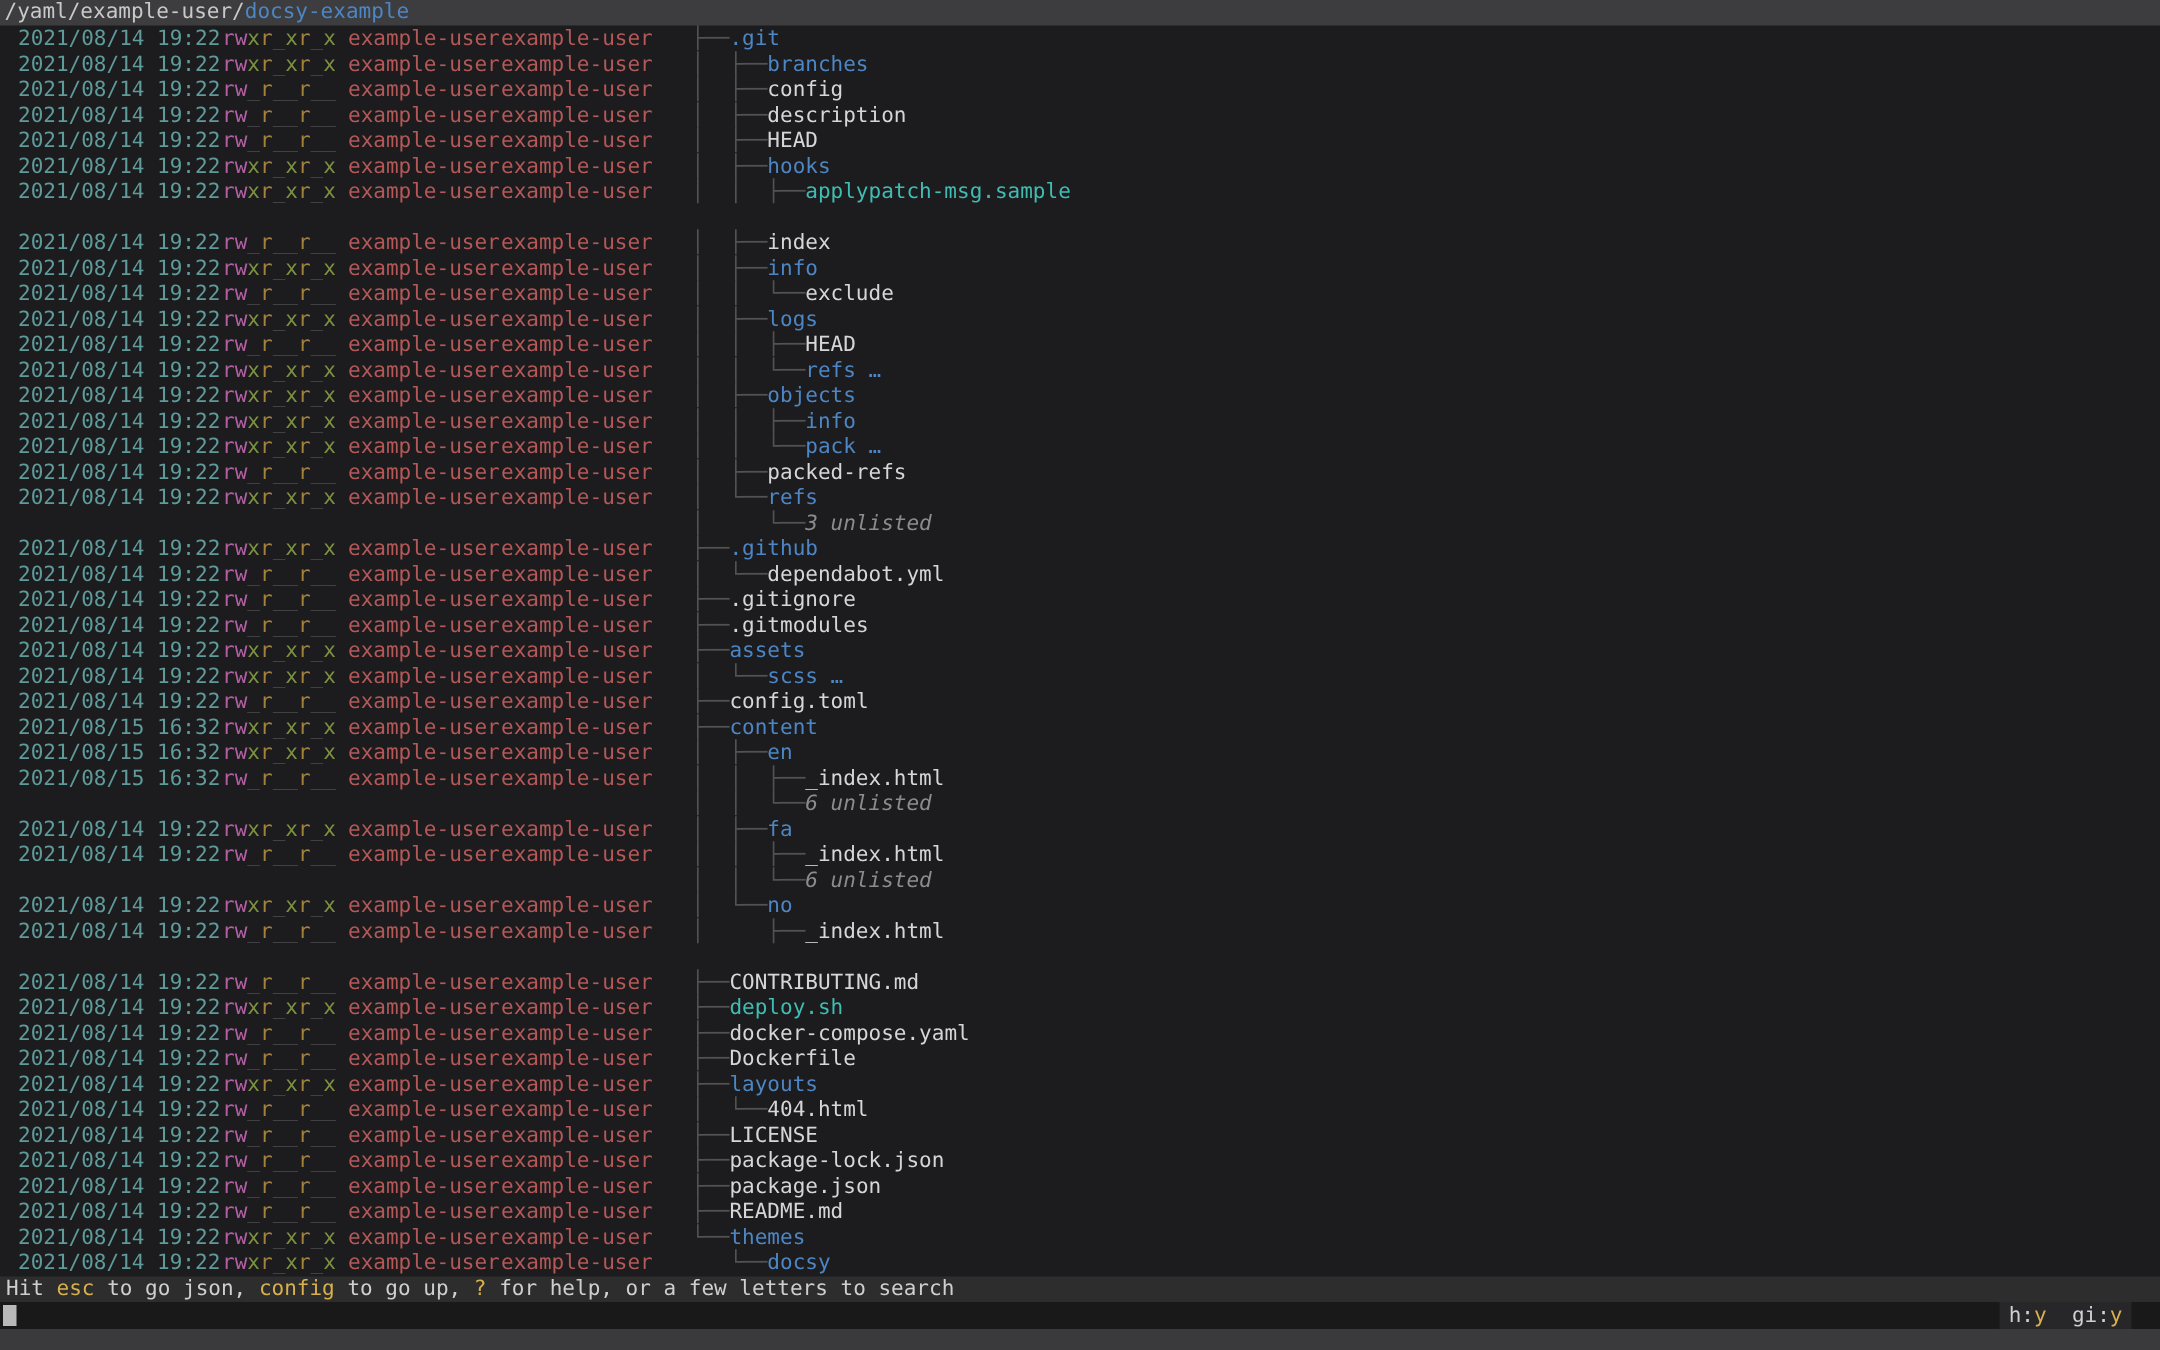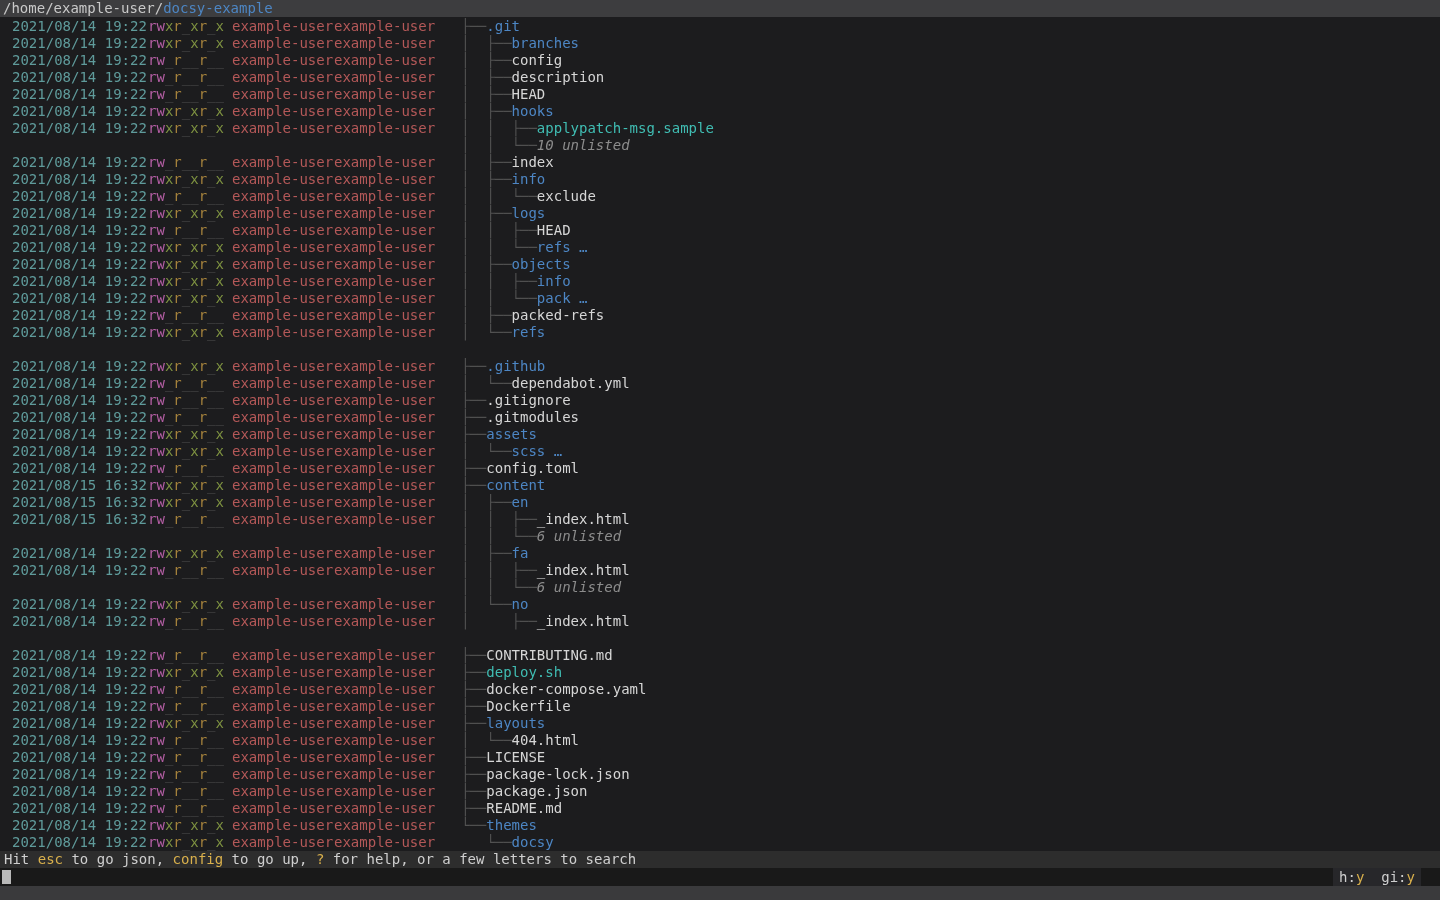--- a/index.html
+++ b/index.html
@@ -53,42 +53,42 @@
   .flags .fl{color:var(--status_text)}
   .flags .fv{color:var(--key)}
   .bottomstrip{
     position:absolute;top:886px;left:0;width:1440px;height:14px;
     background:var(--strip_bg);
   }
 </style>
 </head>
 <body>
 
-<div class="pathbar"><span>/home/example-user/</span><span class="cur">docsy-example</span></div>
+<div class="pathbar"><span>/yaml/example-user/</span><span class="cur">docsy-example</span></div>
 
 <div class="rows" id="tree-rows">
     <div class="row" style="top: 0px;"><span class="c-dt">2021/08/14 19:22</span><span class="c-pm"><span style="position:static" class="p-rw">r</span><span style="position:static" class="p-rw">w</span><span style="position:static" class="p-x">x</span><span style="position:static" class="p-r">r</span><span style="position:static" class="p-u">_</span><span style="position:static" class="p-x">x</span><span style="position:static" class="p-r">r</span><span style="position:static" class="p-u">_</span><span style="position:static" class="p-x">x</span></span><span class="c-ow">example-user</span><span class="c-gr">example-user</span><span class="c-tr"><span style="position:static" class="branch">├──</span><span style="position:static" class="n-dir">.git</span><span style="position:static" class="n-dir"></span></span></div>
     <div class="row" style="top: 17px;"><span class="c-dt">2021/08/14 19:22</span><span class="c-pm"><span style="position:static" class="p-rw">r</span><span style="position:static" class="p-rw">w</span><span style="position:static" class="p-x">x</span><span style="position:static" class="p-r">r</span><span style="position:static" class="p-u">_</span><span style="position:static" class="p-x">x</span><span style="position:static" class="p-r">r</span><span style="position:static" class="p-u">_</span><span style="position:static" class="p-x">x</span></span><span class="c-ow">example-user</span><span class="c-gr">example-user</span><span class="c-tr"><span style="position:static" class="branch">│  ├──</span><span style="position:static" class="n-dir">branches</span><span style="position:static" class="n-dir"></span></span></div>
     <div class="row" style="top: 34px;"><span class="c-dt">2021/08/14 19:22</span><span class="c-pm"><span style="position:static" class="p-rw">r</span><span style="position:static" class="p-rw">w</span><span style="position:static" class="p-u">_</span><span style="position:static" class="p-r">r</span><span style="position:static" class="p-u">_</span><span style="position:static" class="p-u">_</span><span style="position:static" class="p-r">r</span><span style="position:static" class="p-u">_</span><span style="position:static" class="p-u">_</span></span><span class="c-ow">example-user</span><span class="c-gr">example-user</span><span class="c-tr"><span style="position:static" class="branch">│  ├──</span><span style="position:static" class="n-file">config</span><span style="position:static" class="n-dir"></span></span></div>
     <div class="row" style="top: 51px;"><span class="c-dt">2021/08/14 19:22</span><span class="c-pm"><span style="position:static" class="p-rw">r</span><span style="position:static" class="p-rw">w</span><span style="position:static" class="p-u">_</span><span style="position:static" class="p-r">r</span><span style="position:static" class="p-u">_</span><span style="position:static" class="p-u">_</span><span style="position:static" class="p-r">r</span><span style="position:static" class="p-u">_</span><span style="position:static" class="p-u">_</span></span><span class="c-ow">example-user</span><span class="c-gr">example-user</span><span class="c-tr"><span style="position:static" class="branch">│  ├──</span><span style="position:static" class="n-file">description</span><span style="position:static" class="n-dir"></span></span></div>
     <div class="row" style="top: 68px;"><span class="c-dt">2021/08/14 19:22</span><span class="c-pm"><span style="position:static" class="p-rw">r</span><span style="position:static" class="p-rw">w</span><span style="position:static" class="p-u">_</span><span style="position:static" class="p-r">r</span><span style="position:static" class="p-u">_</span><span style="position:static" class="p-u">_</span><span style="position:static" class="p-r">r</span><span style="position:static" class="p-u">_</span><span style="position:static" class="p-u">_</span></span><span class="c-ow">example-user</span><span class="c-gr">example-user</span><span class="c-tr"><span style="position:static" class="branch">│  ├──</span><span style="position:static" class="n-file">HEAD</span><span style="position:static" class="n-dir"></span></span></div>
     <div class="row" style="top: 85px;"><span class="c-dt">2021/08/14 19:22</span><span class="c-pm"><span style="position:static" class="p-rw">r</span><span style="position:static" class="p-rw">w</span><span style="position:static" class="p-x">x</span><span style="position:static" class="p-r">r</span><span style="position:static" class="p-u">_</span><span style="position:static" class="p-x">x</span><span style="position:static" class="p-r">r</span><span style="position:static" class="p-u">_</span><span style="position:static" class="p-x">x</span></span><span class="c-ow">example-user</span><span class="c-gr">example-user</span><span class="c-tr"><span style="position:static" class="branch">│  ├──</span><span style="position:static" class="n-dir">hooks</span><span style="position:static" class="n-dir"></span></span></div>
     <div class="row" style="top: 102px;"><span class="c-dt">2021/08/14 19:22</span><span class="c-pm"><span style="position:static" class="p-rw">r</span><span style="position:static" class="p-rw">w</span><span style="position:static" class="p-x">x</span><span style="position:static" class="p-r">r</span><span style="position:static" class="p-u">_</span><span style="position:static" class="p-x">x</span><span style="position:static" class="p-r">r</span><span style="position:static" class="p-u">_</span><span style="position:static" class="p-x">x</span></span><span class="c-ow">example-user</span><span class="c-gr">example-user</span><span class="c-tr"><span style="position:static" class="branch">│  │  ├──</span><span style="position:static" class="n-exec">applypatch-msg.sample</span><span style="position:static" class="n-dir"></span></span></div>
-    <div class="row" style="top: 119px;"><span class="c-dt"></span><span class="c-pm"></span><span class="c-ow"></span><span class="c-gr"></span><span class="c-tr"><span style="position:static" class="branch">│  │  └──</span><span style="position:static" class="n-unl">10 unlisted</span><span style="position:static" class="n-dir"></span></span></div>
     <div class="row" style="top: 136px;"><span class="c-dt">2021/08/14 19:22</span><span class="c-pm"><span style="position:static" class="p-rw">r</span><span style="position:static" class="p-rw">w</span><span style="position:static" class="p-u">_</span><span style="position:static" class="p-r">r</span><span style="position:static" class="p-u">_</span><span style="position:static" class="p-u">_</span><span style="position:static" class="p-r">r</span><span style="position:static" class="p-u">_</span><span style="position:static" class="p-u">_</span></span><span class="c-ow">example-user</span><span class="c-gr">example-user</span><span class="c-tr"><span style="position:static" class="branch">│  ├──</span><span style="position:static" class="n-file">index</span><span style="position:static" class="n-dir"></span></span></div>
     <div class="row" style="top: 153px;"><span class="c-dt">2021/08/14 19:22</span><span class="c-pm"><span style="position:static" class="p-rw">r</span><span style="position:static" class="p-rw">w</span><span style="position:static" class="p-x">x</span><span style="position:static" class="p-r">r</span><span style="position:static" class="p-u">_</span><span style="position:static" class="p-x">x</span><span style="position:static" class="p-r">r</span><span style="position:static" class="p-u">_</span><span style="position:static" class="p-x">x</span></span><span class="c-ow">example-user</span><span class="c-gr">example-user</span><span class="c-tr"><span style="position:static" class="branch">│  ├──</span><span style="position:static" class="n-dir">info</span><span style="position:static" class="n-dir"></span></span></div>
     <div class="row" style="top: 170px;"><span class="c-dt">2021/08/14 19:22</span><span class="c-pm"><span style="position:static" class="p-rw">r</span><span style="position:static" class="p-rw">w</span><span style="position:static" class="p-u">_</span><span style="position:static" class="p-r">r</span><span style="position:static" class="p-u">_</span><span style="position:static" class="p-u">_</span><span style="position:static" class="p-r">r</span><span style="position:static" class="p-u">_</span><span style="position:static" class="p-u">_</span></span><span class="c-ow">example-user</span><span class="c-gr">example-user</span><span class="c-tr"><span style="position:static" class="branch">│  │  └──</span><span style="position:static" class="n-file">exclude</span><span style="position:static" class="n-dir"></span></span></div>
     <div class="row" style="top: 187px;"><span class="c-dt">2021/08/14 19:22</span><span class="c-pm"><span style="position:static" class="p-rw">r</span><span style="position:static" class="p-rw">w</span><span style="position:static" class="p-x">x</span><span style="position:static" class="p-r">r</span><span style="position:static" class="p-u">_</span><span style="position:static" class="p-x">x</span><span style="position:static" class="p-r">r</span><span style="position:static" class="p-u">_</span><span style="position:static" class="p-x">x</span></span><span class="c-ow">example-user</span><span class="c-gr">example-user</span><span class="c-tr"><span style="position:static" class="branch">│  ├──</span><span style="position:static" class="n-dir">logs</span><span style="position:static" class="n-dir"></span></span></div>
     <div class="row" style="top: 204px;"><span class="c-dt">2021/08/14 19:22</span><span class="c-pm"><span style="position:static" class="p-rw">r</span><span style="position:static" class="p-rw">w</span><span style="position:static" class="p-u">_</span><span style="position:static" class="p-r">r</span><span style="position:static" class="p-u">_</span><span style="position:static" class="p-u">_</span><span style="position:static" class="p-r">r</span><span style="position:static" class="p-u">_</span><span style="position:static" class="p-u">_</span></span><span class="c-ow">example-user</span><span class="c-gr">example-user</span><span class="c-tr"><span style="position:static" class="branch">│  │  ├──</span><span style="position:static" class="n-file">HEAD</span><span style="position:static" class="n-dir"></span></span></div>
     <div class="row" style="top: 221px;"><span class="c-dt">2021/08/14 19:22</span><span class="c-pm"><span style="position:static" class="p-rw">r</span><span style="position:static" class="p-rw">w</span><span style="position:static" class="p-x">x</span><span style="position:static" class="p-r">r</span><span style="position:static" class="p-u">_</span><span style="position:static" class="p-x">x</span><span style="position:static" class="p-r">r</span><span style="position:static" class="p-u">_</span><span style="position:static" class="p-x">x</span></span><span class="c-ow">example-user</span><span class="c-gr">example-user</span><span class="c-tr"><span style="position:static" class="branch">│  │  └──</span><span style="position:static" class="n-dir">refs</span><span style="position:static" class="n-dir"> …</span></span></div>
     <div class="row" style="top: 238px;"><span class="c-dt">2021/08/14 19:22</span><span class="c-pm"><span style="position:static" class="p-rw">r</span><span style="position:static" class="p-rw">w</span><span style="position:static" class="p-x">x</span><span style="position:static" class="p-r">r</span><span style="position:static" class="p-u">_</span><span style="position:static" class="p-x">x</span><span style="position:static" class="p-r">r</span><span style="position:static" class="p-u">_</span><span style="position:static" class="p-x">x</span></span><span class="c-ow">example-user</span><span class="c-gr">example-user</span><span class="c-tr"><span style="position:static" class="branch">│  ├──</span><span style="position:static" class="n-dir">objects</span><span style="position:static" class="n-dir"></span></span></div>
     <div class="row" style="top: 255px;"><span class="c-dt">2021/08/14 19:22</span><span class="c-pm"><span style="position:static" class="p-rw">r</span><span style="position:static" class="p-rw">w</span><span style="position:static" class="p-x">x</span><span style="position:static" class="p-r">r</span><span style="position:static" class="p-u">_</span><span style="position:static" class="p-x">x</span><span style="position:static" class="p-r">r</span><span style="position:static" class="p-u">_</span><span style="position:static" class="p-x">x</span></span><span class="c-ow">example-user</span><span class="c-gr">example-user</span><span class="c-tr"><span style="position:static" class="branch">│  │  ├──</span><span style="position:static" class="n-dir">info</span><span style="position:static" class="n-dir"></span></span></div>
     <div class="row" style="top: 272px;"><span class="c-dt">2021/08/14 19:22</span><span class="c-pm"><span style="position:static" class="p-rw">r</span><span style="position:static" class="p-rw">w</span><span style="position:static" class="p-x">x</span><span style="position:static" class="p-r">r</span><span style="position:static" class="p-u">_</span><span style="position:static" class="p-x">x</span><span style="position:static" class="p-r">r</span><span style="position:static" class="p-u">_</span><span style="position:static" class="p-x">x</span></span><span class="c-ow">example-user</span><span class="c-gr">example-user</span><span class="c-tr"><span style="position:static" class="branch">│  │  └──</span><span style="position:static" class="n-dir">pack</span><span style="position:static" class="n-dir"> …</span></span></div>
     <div class="row" style="top: 289px;"><span class="c-dt">2021/08/14 19:22</span><span class="c-pm"><span style="position:static" class="p-rw">r</span><span style="position:static" class="p-rw">w</span><span style="position:static" class="p-u">_</span><span style="position:static" class="p-r">r</span><span style="position:static" class="p-u">_</span><span style="position:static" class="p-u">_</span><span style="position:static" class="p-r">r</span><span style="position:static" class="p-u">_</span><span style="position:static" class="p-u">_</span></span><span class="c-ow">example-user</span><span class="c-gr">example-user</span><span class="c-tr"><span style="position:static" class="branch">│  ├──</span><span style="position:static" class="n-file">packed-refs</span><span style="position:static" class="n-dir"></span></span></div>
     <div class="row" style="top: 306px;"><span class="c-dt">2021/08/14 19:22</span><span class="c-pm"><span style="position:static" class="p-rw">r</span><span style="position:static" class="p-rw">w</span><span style="position:static" class="p-x">x</span><span style="position:static" class="p-r">r</span><span style="position:static" class="p-u">_</span><span style="position:static" class="p-x">x</span><span style="position:static" class="p-r">r</span><span style="position:static" class="p-u">_</span><span style="position:static" class="p-x">x</span></span><span class="c-ow">example-user</span><span class="c-gr">example-user</span><span class="c-tr"><span style="position:static" class="branch">│  └──</span><span style="position:static" class="n-dir">refs</span><span style="position:static" class="n-dir"></span></span></div>
+    <div class="row" style="top: 323px;"><span class="c-dt"></span><span class="c-pm"></span><span class="c-ow"></span><span class="c-gr"></span><span class="c-tr"><span style="position:static" class="branch">│     └──</span><span style="position:static" class="n-unl">3 unlisted</span><span style="position:static" class="n-dir"></span></span></div>
     <div class="row" style="top: 340px;"><span class="c-dt">2021/08/14 19:22</span><span class="c-pm"><span style="position:static" class="p-rw">r</span><span style="position:static" class="p-rw">w</span><span style="position:static" class="p-x">x</span><span style="position:static" class="p-r">r</span><span style="position:static" class="p-u">_</span><span style="position:static" class="p-x">x</span><span style="position:static" class="p-r">r</span><span style="position:static" class="p-u">_</span><span style="position:static" class="p-x">x</span></span><span class="c-ow">example-user</span><span class="c-gr">example-user</span><span class="c-tr"><span style="position:static" class="branch">├──</span><span style="position:static" class="n-dir">.github</span><span style="position:static" class="n-dir"></span></span></div>
     <div class="row" style="top: 357px;"><span class="c-dt">2021/08/14 19:22</span><span class="c-pm"><span style="position:static" class="p-rw">r</span><span style="position:static" class="p-rw">w</span><span style="position:static" class="p-u">_</span><span style="position:static" class="p-r">r</span><span style="position:static" class="p-u">_</span><span style="position:static" class="p-u">_</span><span style="position:static" class="p-r">r</span><span style="position:static" class="p-u">_</span><span style="position:static" class="p-u">_</span></span><span class="c-ow">example-user</span><span class="c-gr">example-user</span><span class="c-tr"><span style="position:static" class="branch">│  └──</span><span style="position:static" class="n-file">dependabot.yml</span><span style="position:static" class="n-dir"></span></span></div>
     <div class="row" style="top: 374px;"><span class="c-dt">2021/08/14 19:22</span><span class="c-pm"><span style="position:static" class="p-rw">r</span><span style="position:static" class="p-rw">w</span><span style="position:static" class="p-u">_</span><span style="position:static" class="p-r">r</span><span style="position:static" class="p-u">_</span><span style="position:static" class="p-u">_</span><span style="position:static" class="p-r">r</span><span style="position:static" class="p-u">_</span><span style="position:static" class="p-u">_</span></span><span class="c-ow">example-user</span><span class="c-gr">example-user</span><span class="c-tr"><span style="position:static" class="branch">├──</span><span style="position:static" class="n-file">.gitignore</span><span style="position:static" class="n-dir"></span></span></div>
     <div class="row" style="top: 391px;"><span class="c-dt">2021/08/14 19:22</span><span class="c-pm"><span style="position:static" class="p-rw">r</span><span style="position:static" class="p-rw">w</span><span style="position:static" class="p-u">_</span><span style="position:static" class="p-r">r</span><span style="position:static" class="p-u">_</span><span style="position:static" class="p-u">_</span><span style="position:static" class="p-r">r</span><span style="position:static" class="p-u">_</span><span style="position:static" class="p-u">_</span></span><span class="c-ow">example-user</span><span class="c-gr">example-user</span><span class="c-tr"><span style="position:static" class="branch">├──</span><span style="position:static" class="n-file">.gitmodules</span><span style="position:static" class="n-dir"></span></span></div>
     <div class="row" style="top: 408px;"><span class="c-dt">2021/08/14 19:22</span><span class="c-pm"><span style="position:static" class="p-rw">r</span><span style="position:static" class="p-rw">w</span><span style="position:static" class="p-x">x</span><span style="position:static" class="p-r">r</span><span style="position:static" class="p-u">_</span><span style="position:static" class="p-x">x</span><span style="position:static" class="p-r">r</span><span style="position:static" class="p-u">_</span><span style="position:static" class="p-x">x</span></span><span class="c-ow">example-user</span><span class="c-gr">example-user</span><span class="c-tr"><span style="position:static" class="branch">├──</span><span style="position:static" class="n-dir">assets</span><span style="position:static" class="n-dir"></span></span></div>
     <div class="row" style="top: 425px;"><span class="c-dt">2021/08/14 19:22</span><span class="c-pm"><span style="position:static" class="p-rw">r</span><span style="position:static" class="p-rw">w</span><span style="position:static" class="p-x">x</span><span style="position:static" class="p-r">r</span><span style="position:static" class="p-u">_</span><span style="position:static" class="p-x">x</span><span style="position:static" class="p-r">r</span><span style="position:static" class="p-u">_</span><span style="position:static" class="p-x">x</span></span><span class="c-ow">example-user</span><span class="c-gr">example-user</span><span class="c-tr"><span style="position:static" class="branch">│  └──</span><span style="position:static" class="n-dir">scss</span><span style="position:static" class="n-dir"> …</span></span></div>
     <div class="row" style="top: 442px;"><span class="c-dt">2021/08/14 19:22</span><span class="c-pm"><span style="position:static" class="p-rw">r</span><span style="position:static" class="p-rw">w</span><span style="position:static" class="p-u">_</span><span style="position:static" class="p-r">r</span><span style="position:static" class="p-u">_</span><span style="position:static" class="p-u">_</span><span style="position:static" class="p-r">r</span><span style="position:static" class="p-u">_</span><span style="position:static" class="p-u">_</span></span><span class="c-ow">example-user</span><span class="c-gr">example-user</span><span class="c-tr"><span style="position:static" class="branch">├──</span><span style="position:static" class="n-file">config.toml</span><span style="position:static" class="n-dir"></span></span></div>
     <div class="row" style="top: 459px;"><span class="c-dt">2021/08/15 16:32</span><span class="c-pm"><span style="position:static" class="p-rw">r</span><span style="position:static" class="p-rw">w</span><span style="position:static" class="p-x">x</span><span style="position:static" class="p-r">r</span><span style="position:static" class="p-u">_</span><span style="position:static" class="p-x">x</span><span style="position:static" class="p-r">r</span><span style="position:static" class="p-u">_</span><span style="position:static" class="p-x">x</span></span><span class="c-ow">example-user</span><span class="c-gr">example-user</span><span class="c-tr"><span style="position:static" class="branch">├──</span><span style="position:static" class="n-dir">content</span><span style="position:static" class="n-dir"></span></span></div>
     <div class="row" style="top: 476px;"><span class="c-dt">2021/08/15 16:32</span><span class="c-pm"><span style="position:static" class="p-rw">r</span><span style="position:static" class="p-rw">w</span><span style="position:static" class="p-x">x</span><span style="position:static" class="p-r">r</span><span style="position:static" class="p-u">_</span><span style="position:static" class="p-x">x</span><span style="position:static" class="p-r">r</span><span style="position:static" class="p-u">_</span><span style="position:static" class="p-x">x</span></span><span class="c-ow">example-user</span><span class="c-gr">example-user</span><span class="c-tr"><span style="position:static" class="branch">│  ├──</span><span style="position:static" class="n-dir">en</span><span style="position:static" class="n-dir"></span></span></div>
     <div class="row" style="top: 493px;"><span class="c-dt">2021/08/15 16:32</span><span class="c-pm"><span style="position:static" class="p-rw">r</span><span style="position:static" class="p-rw">w</span><span style="position:static" class="p-u">_</span><span style="position:static" class="p-r">r</span><span style="position:static" class="p-u">_</span><span style="position:static" class="p-u">_</span><span style="position:static" class="p-r">r</span><span style="position:static" class="p-u">_</span><span style="position:static" class="p-u">_</span></span><span class="c-ow">example-user</span><span class="c-gr">example-user</span><span class="c-tr"><span style="position:static" class="branch">│  │  ├──</span><span style="position:static" class="n-file">_index.html</span><span style="position:static" class="n-dir"></span></span></div>

